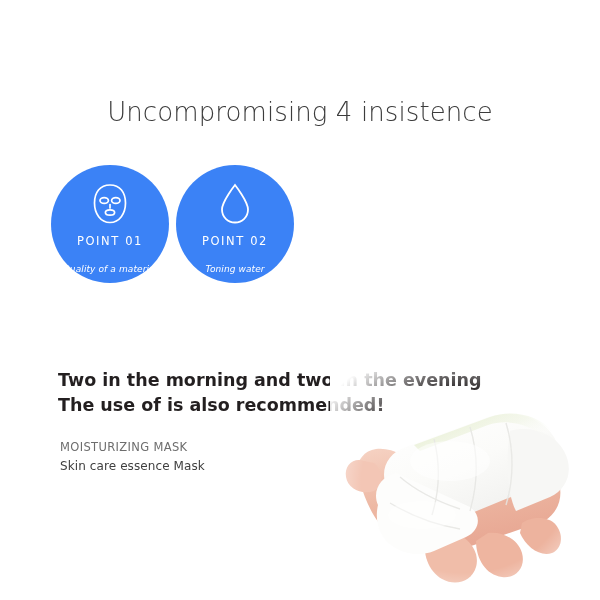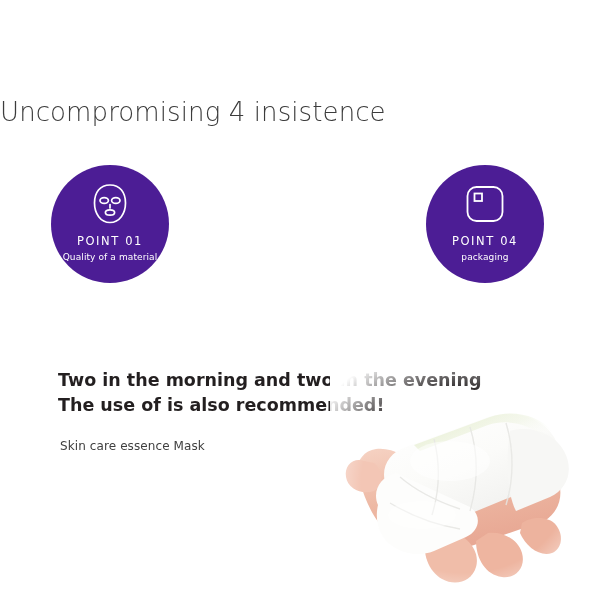--- a/index.html
+++ b/index.html
@@ -29,39 +29,40 @@
     position:relative; z-index:1;
     font-size:23.5px;
     font-weight:bold;
     letter-spacing:0.2px;
     color:#231f20;
     line-height:1;
     font-family:"Liberation Sans", sans-serif;
   }
   .subtitle {
     position:absolute; top:96px; left:0; width:600px;
+    text-align:center;
     font-size:26px;
     font-weight:300;
     color:#3c3c3c;
     letter-spacing:0.1px;
     line-height:1.25;
     font-family:"DejaVu Sans", sans-serif;
   }
 
   
   .points {
     position:absolute;
     top:165px; left:0; width:600px; height:120px;
   }
   .point {
     position:absolute;
     top:0;
     width:118px; height:118px;
     border-radius:50%;
-    background:#4c1d95;
+    background:#3b82f6;
     display:flex;
     flex-direction:column;
     align-items:center;
     justify-content:flex-start;
     text-align:center;
   }
   .point-1 { left:51px; }
   .point-2 { left:176px; }
   .point-3 { left:301px; }
   .point-4 { left:426px; }
@@ -75,26 +76,27 @@
   }
   .point-label {
     margin-top:6px;
     font-size:11.5px;
     letter-spacing:1.6px;
     color:#ffffff;
     font-family:"DejaVu Sans", sans-serif;
     white-space:nowrap;
   }
   .point-desc {
-    margin-top:4px;
+    margin-top:16px;
     font-size:9px;
     color:#ffffff;
     letter-spacing:0.1px;
     font-family:"DejaVu Sans", sans-serif;
     white-space:nowrap;
+    font-style:italic;
   }
 
   
   .promo {
     position:absolute;
     left:58px; top:368px;
     width:360px;
   }
   .promo-line {
     font-size:17.5px;
@@ -150,40 +152,40 @@
         <ellipse cx="14.2" cy="18.5" rx="4.2" ry="2.9" fill="none" stroke="#ffffff" stroke-width="1.7"></ellipse>
         <ellipse cx="25.8" cy="18.5" rx="4.2" ry="2.9" fill="none" stroke="#ffffff" stroke-width="1.7"></ellipse>
         <path d="M20 22.5 L20 26" fill="none" stroke="#ffffff" stroke-width="1.7" stroke-linecap="round"></path>
         <ellipse cx="20" cy="30.5" rx="4.6" ry="2.7" fill="none" stroke="#ffffff" stroke-width="1.7"></ellipse>
       </svg>
     </div>
     <div class="point-label">POINT 01</div>
     <div class="point-desc">Quality of a material</div>
   </div>
 
-
-
-  <div class="point point-4">
+  <div class="point point-2">
     <div class="point-icon">
-      <svg width="42" height="42" viewBox="0 0 42 42">
-        <rect x="3.5" y="4" width="35" height="34" rx="9" fill="none" stroke="#ffffff" stroke-width="1.8"></rect>
-        <rect x="10.5" y="10.5" width="7.5" height="7.5" fill="none" stroke="#ffffff" stroke-width="1.8"></rect>
+      <svg width="34" height="44" viewBox="0 0 34 44">
+        <path d="M17 3 C17 3 30 19.5 30 27.5 C30 35.2 24.2 40.5 17 40.5 C9.8 40.5 4 35.2 4 27.5 C4 19.5 17 3 17 3 Z" fill="none" stroke="#ffffff" stroke-width="1.8"></path>
       </svg>
     </div>
-    <div class="point-label">POINT 04</div>
-    <div class="point-desc">packaging</div>
+    <div class="point-label">POINT 02</div>
+    <div class="point-desc">Toning water</div>
   </div>
+
+
 </div>
 
 <div class="promo">
   <div class="promo-line">Two in the morning and two in the evening</div>
   <div class="promo-line">The use of is also recommended!</div>
 </div>
 
 <div class="product">
+  <div class="product-name">MOISTURIZING MASK</div>
   <div class="product-sub">Skin care essence Mask</div>
 </div>
 
 <div class="photo">
   <svg width="270" height="235" viewBox="0 0 270 235">
     <defs>
       <linearGradient id="skinG" x1="0" y1="0" x2="0.4" y2="1">
         <stop offset="0%" stop-color="#f6d3c4"></stop>
         <stop offset="55%" stop-color="#edb7a2"></stop>
         <stop offset="100%" stop-color="#e8a894"></stop>

